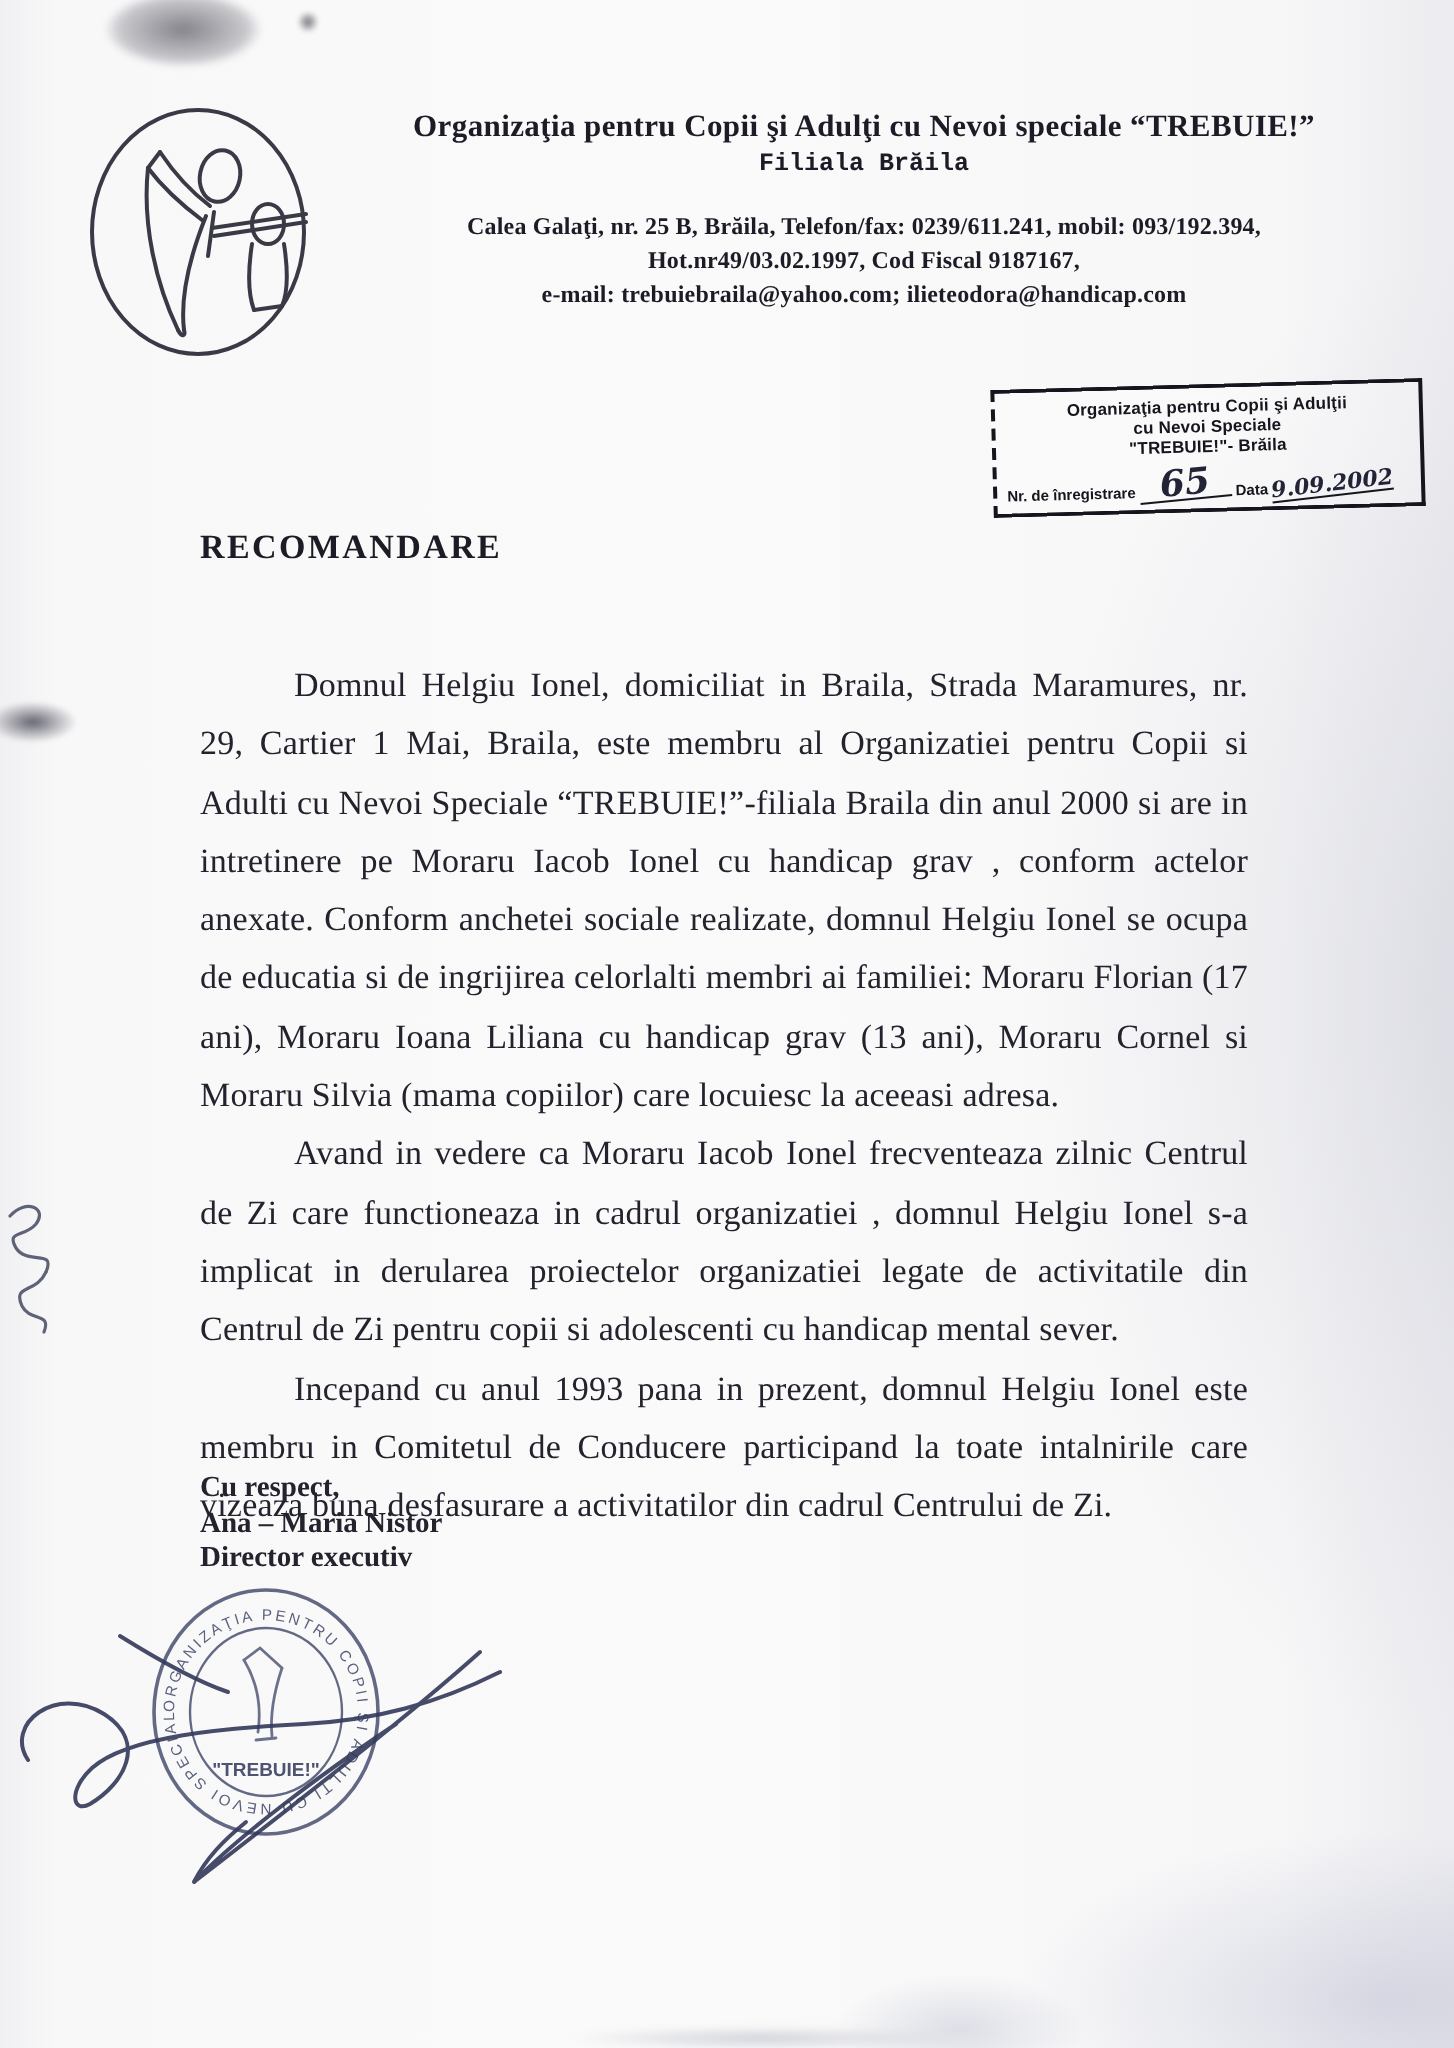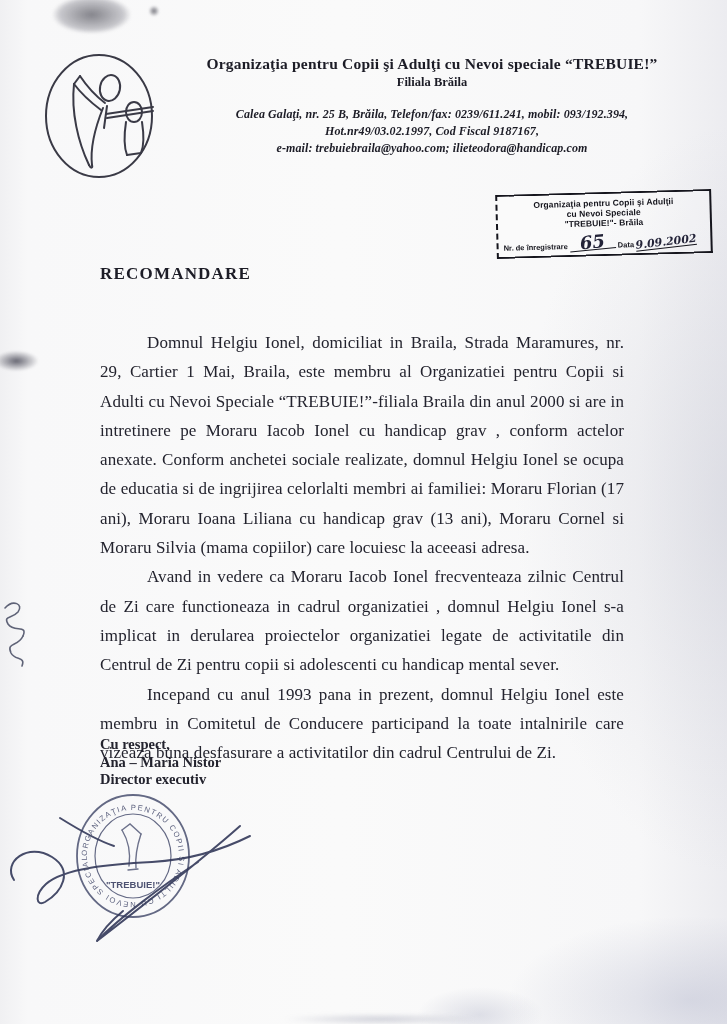--- a/index.html
+++ b/index.html
@@ -19,22 +19,22 @@
   #smudge-topdot{left:148px;top:6px;width:12px;height:10px;filter:blur(1px);
     background:radial-gradient(circle, rgba(60,60,72,.7), transparent 70%);}
   #smudge-leftblob{left:-6px;top:348px;width:56px;height:26px;filter:blur(1px);
     background:radial-gradient(ellipse 55% 55% at 40% 50%, rgba(55,55,70,.75), transparent 72%);}
   #smudge-bottom{left:250px;top:1012px;width:260px;height:12px;filter:blur(2px);
     background:radial-gradient(ellipse 50% 60% at 50% 60%, rgba(120,124,150,.35), transparent 75%);}
 
   
   #header-block{position:absolute;left:168px;top:55px;width:528px;text-align:center;}
   #org-title{font-size:15.5px;font-weight:bold;letter-spacing:.2px;}
-  #org-branch{font-size:12.5px;font-weight:bold;margin-top:2px;}
-  #contact-block{margin-top:16px;font-size:12px;font-weight:bold;line-height:17px;letter-spacing:.1px;font-style:italic;}
+  #org-branch{font-size:12.5px;font-weight:bold;margin-top:2px;font-family:Liberation Mono, monospace;}
+  #contact-block{margin-top:16px;font-size:12px;font-weight:bold;line-height:17px;letter-spacing:.1px;}
 
   
   #logo{position:absolute;left:36px;top:46px;}
 
   
   #reg-stamp{
     position:absolute;left:496px;top:192px;width:212px;height:60px;
     border:2px solid #15151d;border-left:2px dashed #15151d;
     transform:rotate(-1.6deg);background:rgba(255,255,255,.25);
     font-family:"Liberation Sans", sans-serif;color:#15151d;

